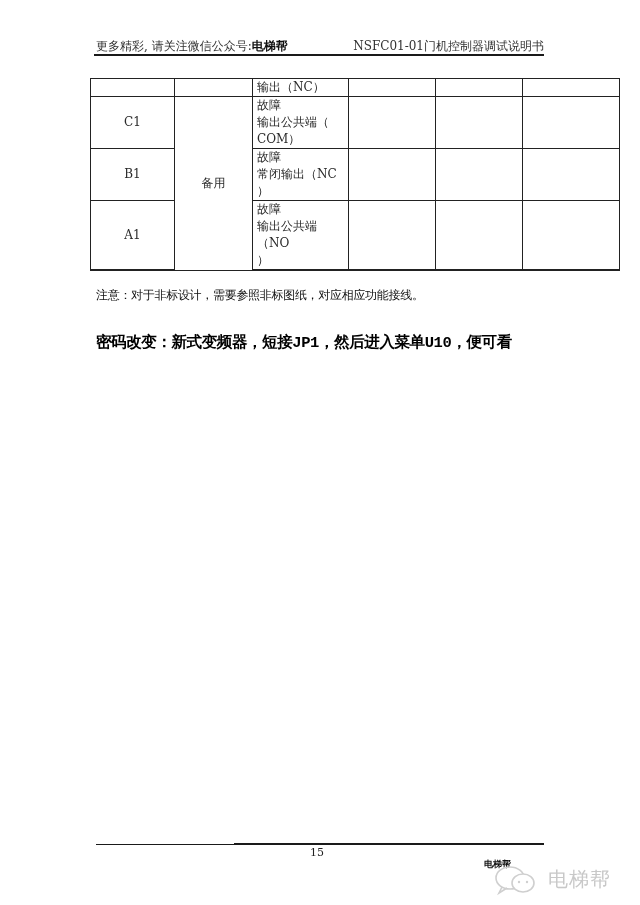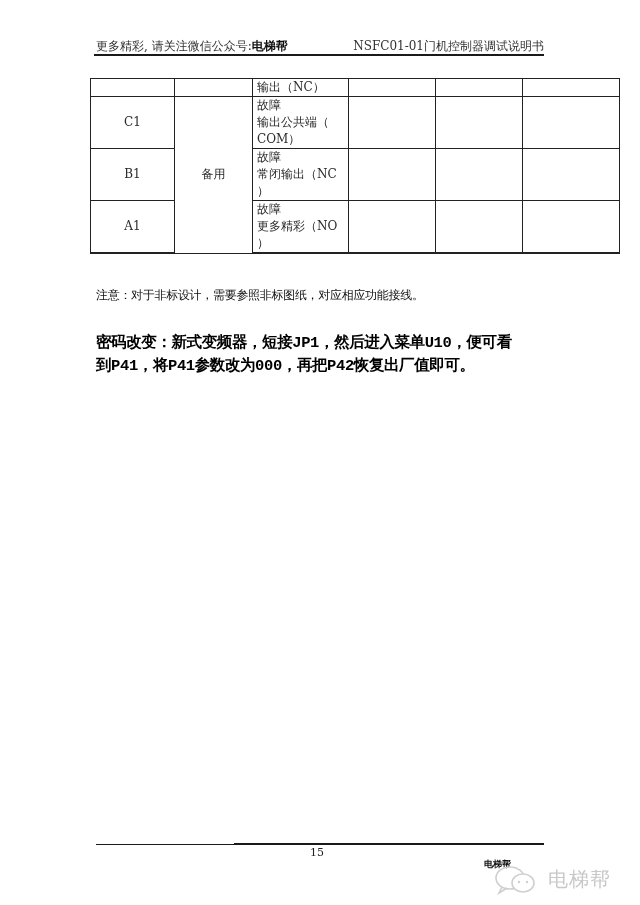--- a/index.html
+++ b/index.html
@@ -77,35 +77,34 @@
       <div>）</div>
     </td>
     <td></td>
     <td></td>
     <td></td>
   </tr>
   <tr class="r3">
     <td class="center">A1</td>
     <td class="fn">
       <div>故障</div>
-      <div>更多精彩（NO</div>
+      <div>输出公共端（NO</div>
       <div>）</div>
     </td>
     <td></td>
     <td></td>
     <td></td>
   </tr>
 </tbody>
   </table>
 
 <div class="note">注意：对于非标设计，需要参照非标图纸，对应相应功能接线。</div>
 
 <div class="password">
   <div>密码改变：新式变频器，短接JP1，然后进入菜单U10，便可看</div>
-  <div>到P41，将P41参数改为000，再把P42恢复出厂值即可。</div>
 </div>
 
 <div class="footer-rule"></div>
 <div class="footer-rule thick"></div>
 <div class="page-num">15</div>
 <div class="footer-mark">电梯帮</div>
 
 <div class="watermark">
   <svg class="wm-icon" viewBox="0 0 50 32">
     <ellipse cx="18" cy="14" rx="14" ry="11" fill="none" stroke="#cfcfcf" stroke-width="1.6"></ellipse>

